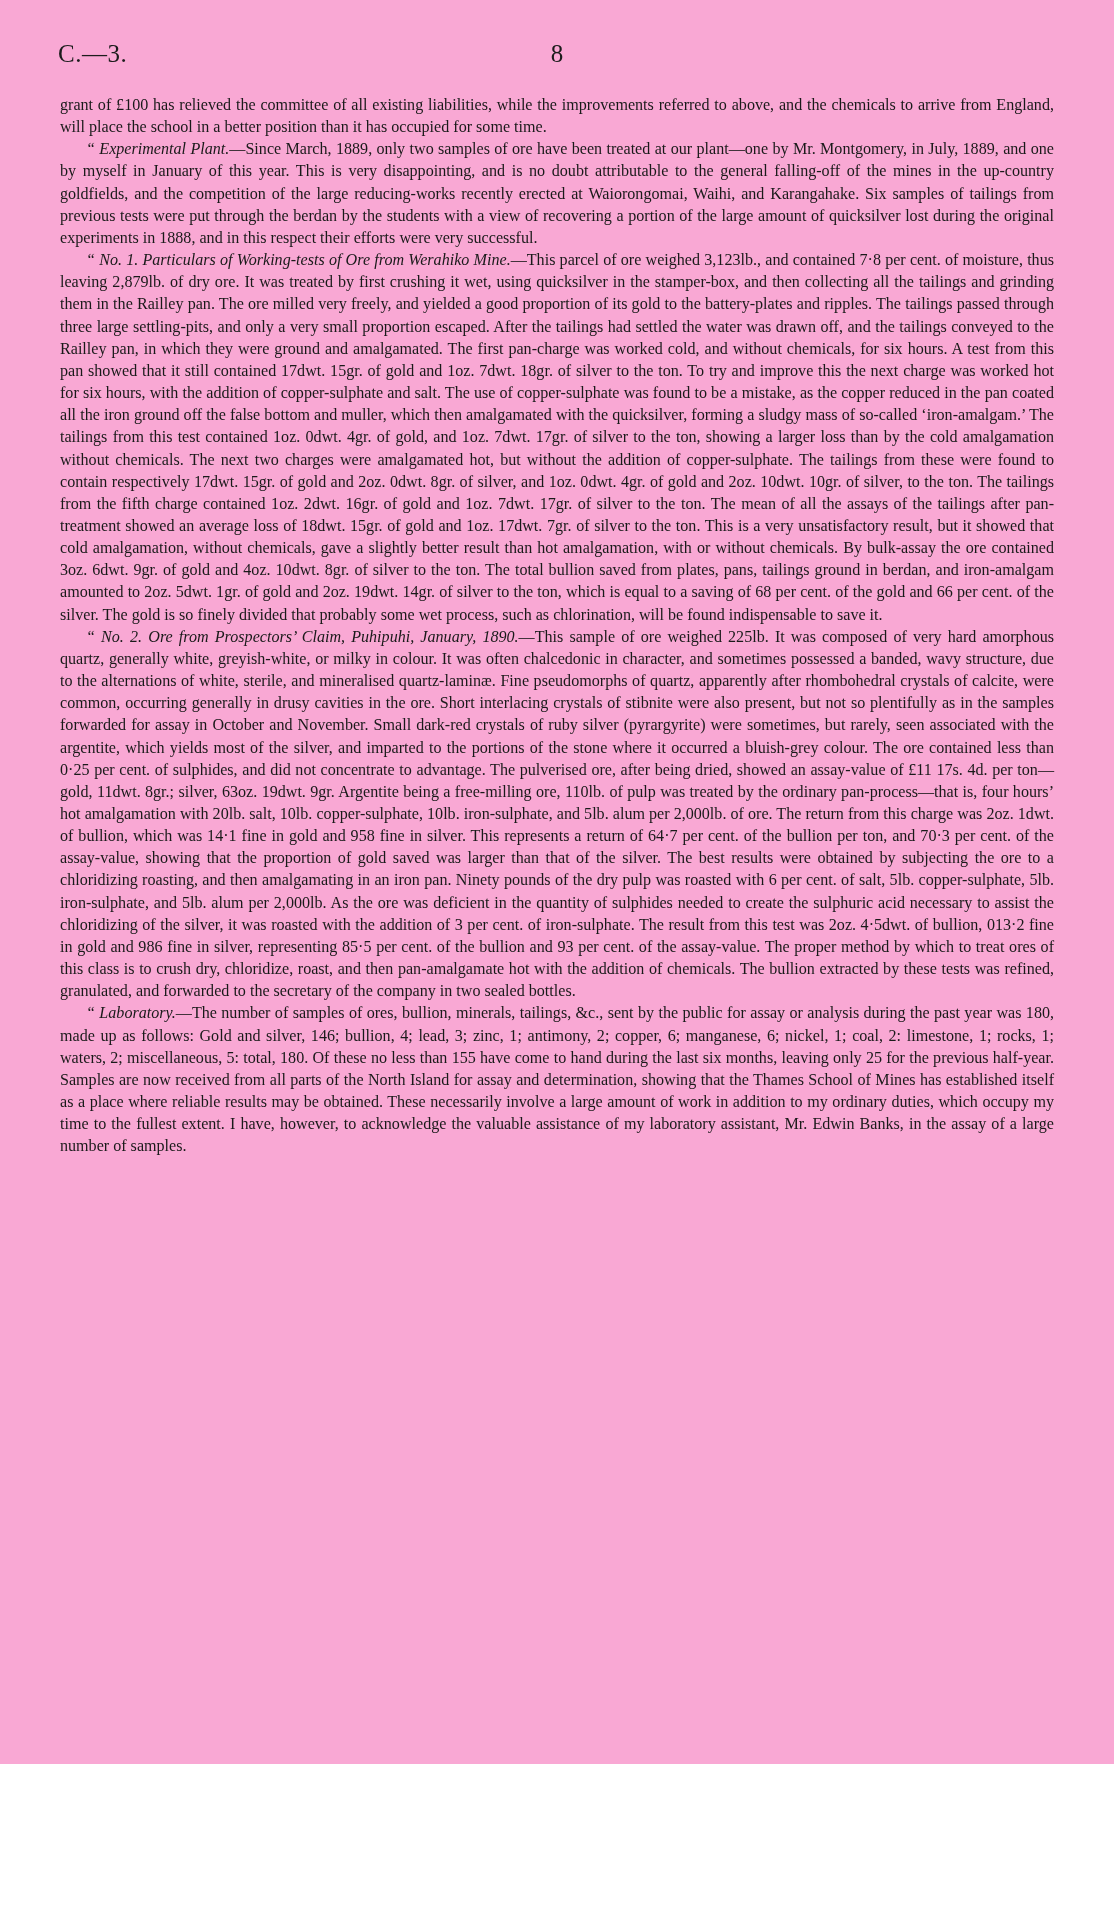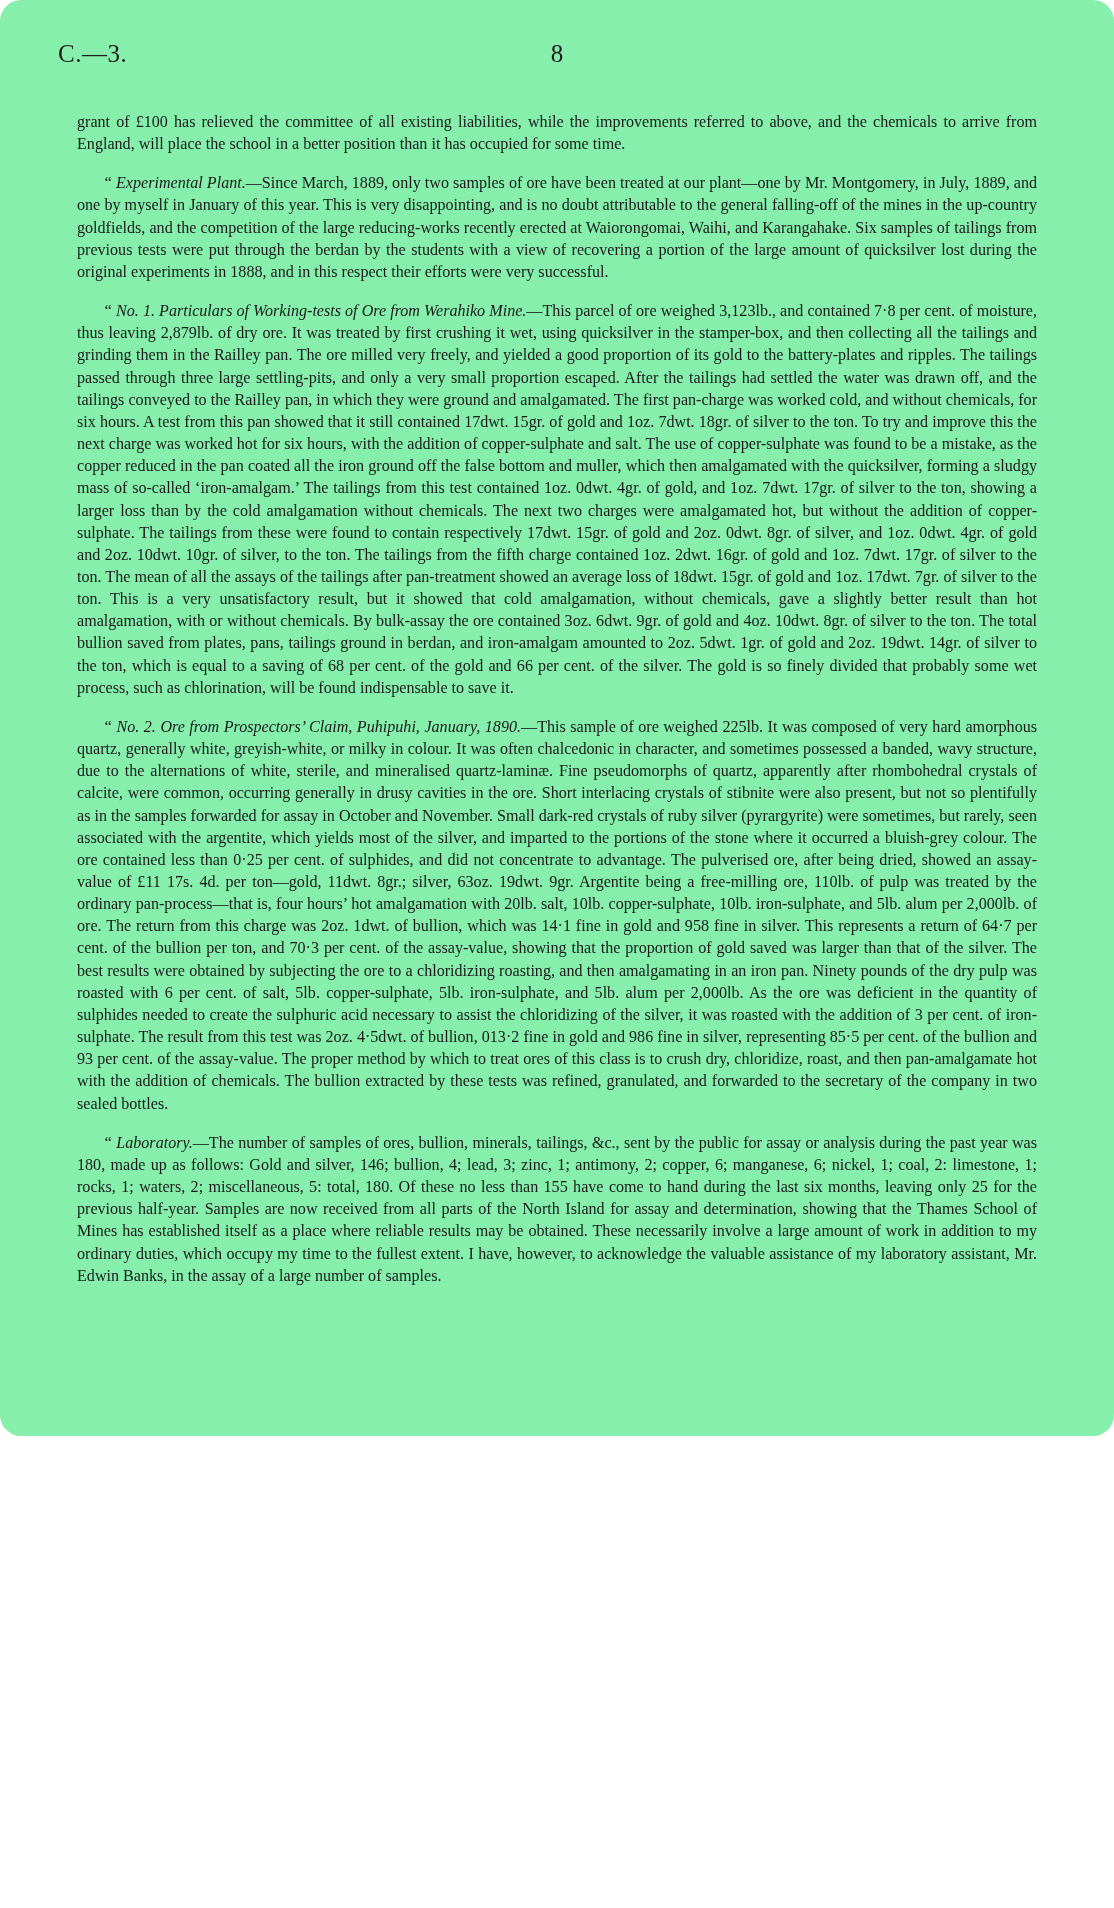--- a/index.html
+++ b/index.html
@@ -12,23 +12,22 @@
     height: 1908px;
     font-family: "Liberation Serif", serif;
     color: #1a1a1a;
     position: relative;
     overflow: hidden;
   }
   .page {
     position: absolute;
     left: 0; top: 0;
     width: 1114px;
-    height: 1436px;
-    background: #86efac;
-    border-radius: 21px;
+    height: 1764px;
+    background: #f9a8d4;
   }
   .header {
     position: absolute;
     top: 40px;
     left: 58px;
     width: 998px;
     height: 34px;
   }
   .header-left {
     position: absolute;
@@ -52,21 +51,21 @@
     top: 94px;
     left: 60px;
     width: 994px;
     font-size: 16.1px;
     line-height: 22.15px;
     text-align: justify;
     text-justify: inter-word;
     color: #1a1a1a;
   }
   .body-text p {
-    margin: 17px;
+    margin: 0;
     text-indent: 0;
   }
   .body-text p.indent {
     text-indent: 26px;
     font-family: Liberation Serif, serif;
   }
   .it { font-style: italic; }
   
   .body-text p { text-rendering: optimizeLegibility; }
 </style>

